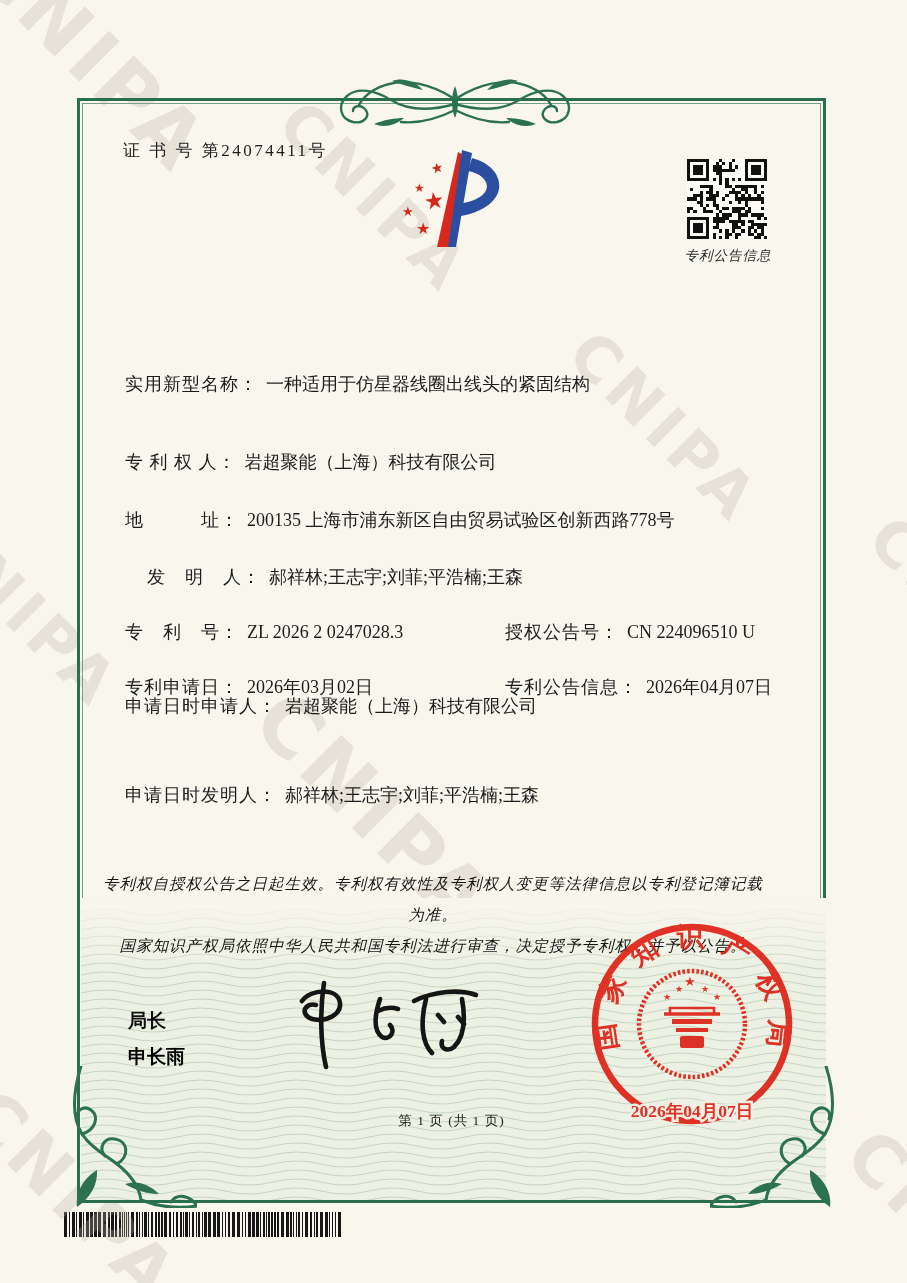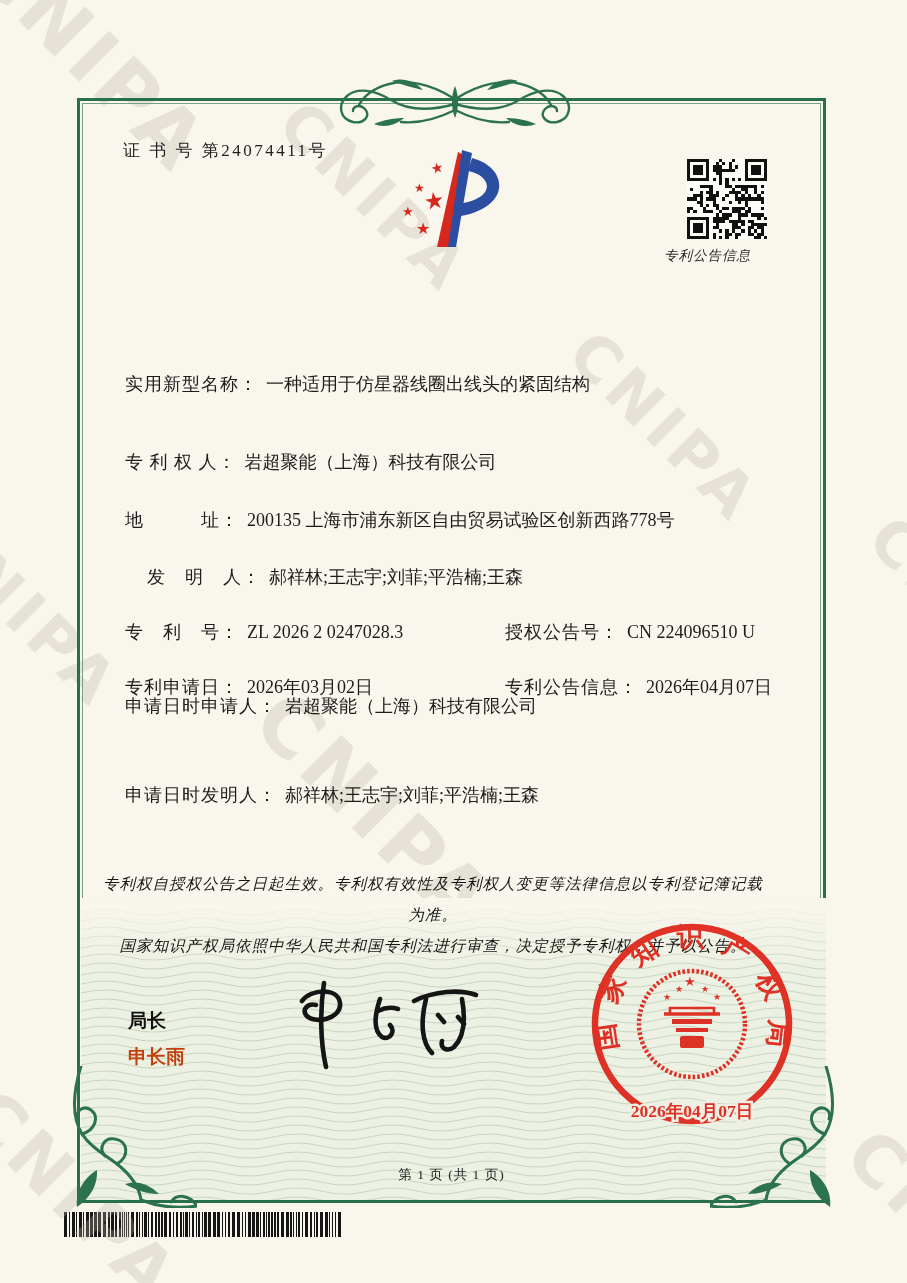--- a/index.html
+++ b/index.html
@@ -13,40 +13,40 @@
   .frame{position:absolute;left:77px;top:98px;width:749px;height:1105px;
          border:3px solid #2a6f4c;box-sizing:border-box;z-index:2;}
   .frame-inner{position:absolute;left:2px;top:2px;right:2px;bottom:2px;
                border:1px solid #76a188;}
   
   .waveband{position:absolute;left:81px;top:898px;width:745px;height:302px;z-index:2;}
   .content{position:absolute;inset:0;z-index:3;}
   .certno{position:absolute;left:123px;top:139px;font-size:17px;letter-spacing:2.5px;}
   .logo{position:absolute;left:392px;top:144px;width:132px;height:110px;}
   .qr{position:absolute;left:687px;top:159px;width:80px;height:80px;background:#fdfcf6;}
-  .qrlabel{position:absolute;left:664px;top:247px;width:128px;
+  .qrlabel{position:absolute;left:664px;top:247px;width:128px;text-align:center;
            font-size:13.5px;font-style:italic;letter-spacing:1px;color:#2a2a2a;}
   .title{position:absolute;left:77px;top:262px;width:749px;text-align:center;
          font-size:43px;font-weight:bold;letter-spacing:5px;color:#111;}
   .row{position:absolute;left:125px;font-size:18px;white-space:pre;color:#1c1c1c;}
   .flabel{letter-spacing:1px;}
   .fvalue{margin-left:8px;}
   .r-name{top:372px;} .r-patentee{top:450px;} .r-addr{top:508px;} .r-inv{top:565px;margin-left:22px;}
   .r-patno{top:620px;} .r-grantno{top:620px;left:505px;}
   .r-appdate{top:675px;} .r-grantdate{top:675px;left:505px;}
   .r-origapp{top:694px;} .r-originv{top:783px;}
   .notice{position:absolute;left:103px;top:868px;width:660px;text-align:center;
           font-size:15.5px;line-height:31px;font-style:italic;letter-spacing:1px;color:#161616;}
   .role{position:absolute;left:128px;top:1008px;font-family:"Liberation Sans","DejaVu Sans",sans-serif;
         font-size:19px;font-weight:600;color:#111;text-align:right;}
   .sname{position:absolute;left:128px;top:1044px;font-family:"Liberation Sans","DejaVu Sans",sans-serif;
-        font-size:19px;font-weight:600;color:#c2410c;}
+        font-size:19px;font-weight:600;color:#000000;}
   .sig{position:absolute;left:262px;top:965px;width:230px;height:112px;}
   .seal{position:absolute;left:584px;top:920px;width:216px;height:216px;}
-  .footer{position:absolute;left:77px;top:1166px;width:749px;text-align:center;
+  .footer{position:absolute;left:77px;top:1112px;width:749px;text-align:center;
           font-size:13.5px;letter-spacing:1px;color:#222;}
   .barcode{position:absolute;left:64px;top:1212px;width:282px;height:25px;display:flex;}
   .barcode span{display:block;height:100%;background:#161616;}
   .ornament-top{position:absolute;left:303px;top:70px;width:304px;height:66px;z-index:4;}
   .corner{position:absolute;width:142px;height:142px;z-index:4;}
   .corner-l{left:55px;top:1066px;}
   .corner-r{left:710px;top:1066px;transform:scaleX(-1);}
 </style>
 </head>
 <body>

